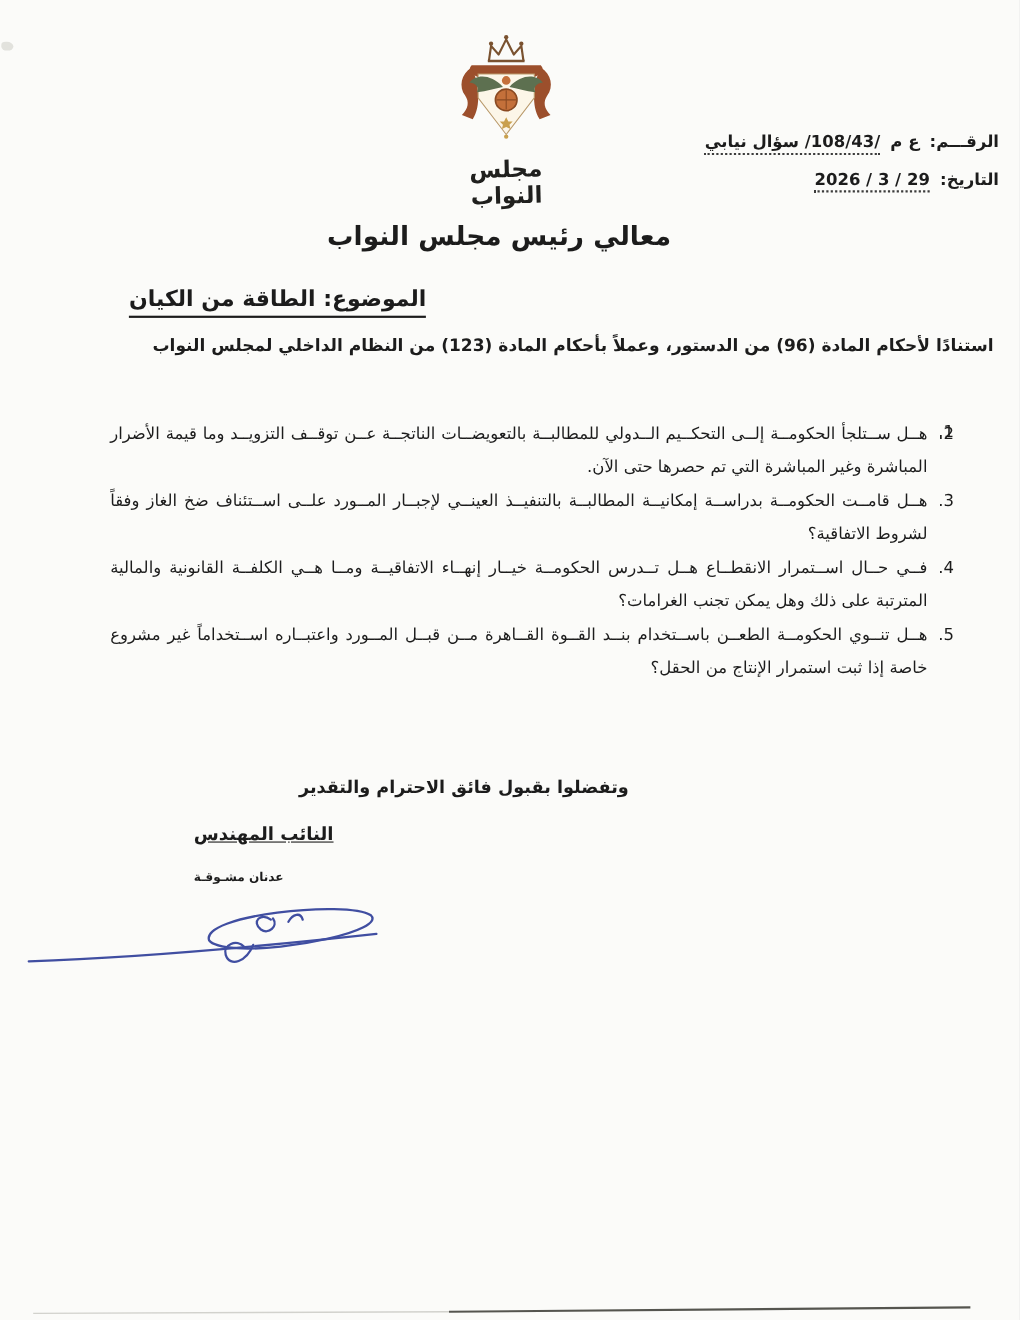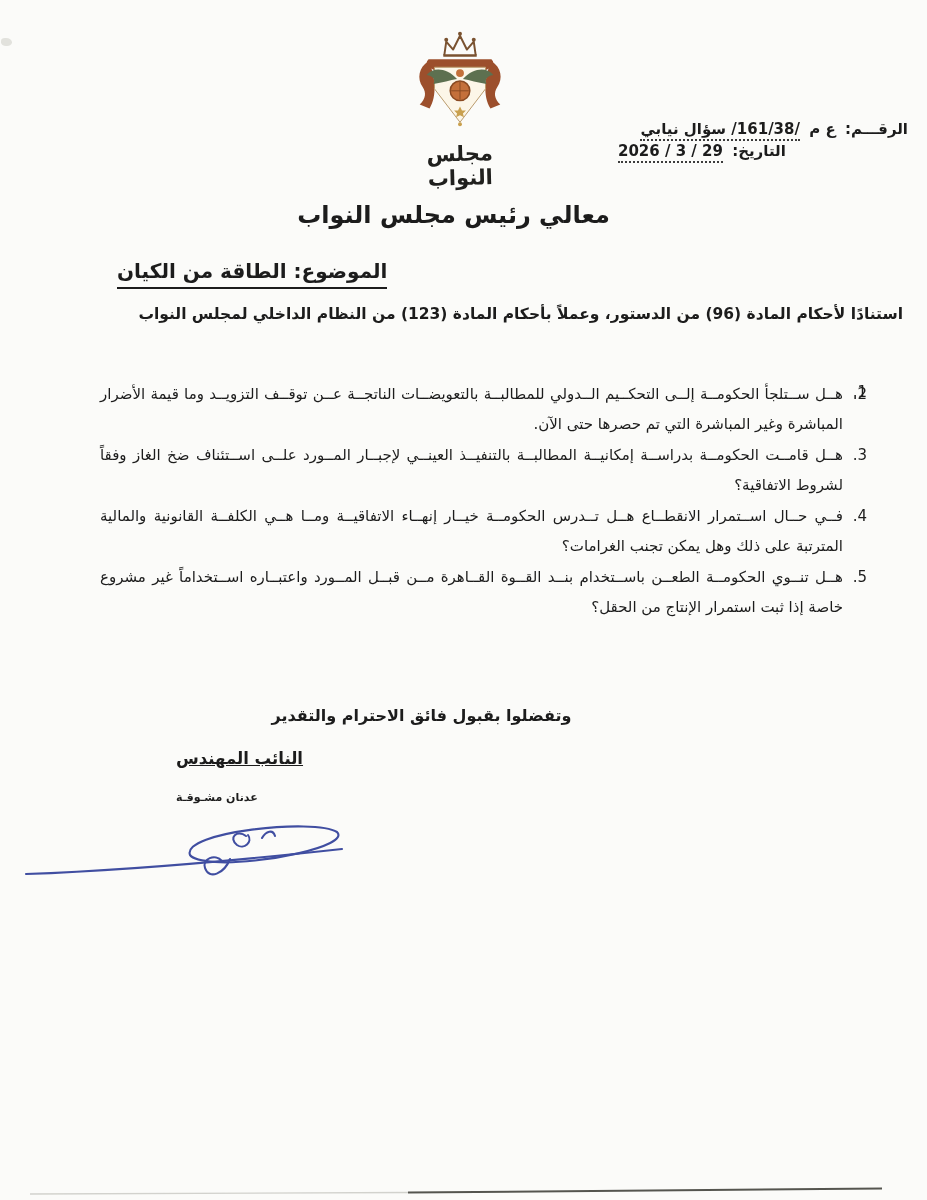--- a/index.html
+++ b/index.html
@@ -16,21 +16,21 @@
   }
   
   .crest-wrap{position:absolute; top:24px; left:393px; width:134px; text-align:center;}
   .calligraphy{
     display:inline-block; margin-top:2px; font-size:21px; font-weight:bold;
     transform:rotate(-1.5deg); letter-spacing:-1px; color:#20201e;
   }
   
   .ref-block{position:absolute; top:120px; right:19px; width:330px; font-size:15px; font-weight:bold; line-height:1.3;}
   .ref-row{white-space:nowrap; text-align:right;}
-  .ref-row.date{margin-top:2px; padding-left:40px; text-align:left;}
+  .ref-row.date{margin-top:14px; padding-left:40px; text-align:right;}
   .dotted{border-bottom:2px dotted #3c3c3c; padding-bottom:1px;}
   .ref-sp{display:inline-block; width:4px;}
   
   .doc-title{position:absolute; top:201px; left:0; right:0; text-align:center; transform:translateX(-10px);
     font-size:24px; font-weight:bold;}
   
   .subject{position:absolute; top:259px; left:93px; font-size:20px; font-weight:bold;margin-left:24px;}
   .subject span{display:inline-block; border-bottom:2px solid var(--ink); padding-bottom:4px;}
   
   .intro{position:absolute; top:293px; right:24px; left:100px; font-size:15.5px; font-weight:bold; line-height:42px;}
@@ -84,21 +84,21 @@
       <path d="M60,84 l2,4 4,0 -3,3 1,4 -4,-2 -4,2 1,-4 -3,-3 4,0 z" fill="var(--crest_gold)"></path>
       <circle cx="60" cy="102" r="2" fill="var(--crest_gold)"></circle>
     </svg>
     <div class="calligraphy">مجلس النواب</div>
   </div>
 
   <div class="ref-block">
     <div class="ref-row">
       <span>الرقـــم:</span><span class="ref-sp"></span>
       <span>ع م</span><span class="ref-sp"></span>
-      <span class="dotted">/161/38/ سؤال نيابي</span>
+      <span class="dotted">/108/43/ سؤال نيابي</span>
     </div>
     <div class="ref-row date">
       <span>التاريخ:</span><span class="ref-sp"></span>
       <span class="dotted">29 / 3 / 2026</span>
     </div>
   </div>
 
   <div class="doc-title">معالي رئيس مجلس النواب</div>
 
   <div class="subject">

